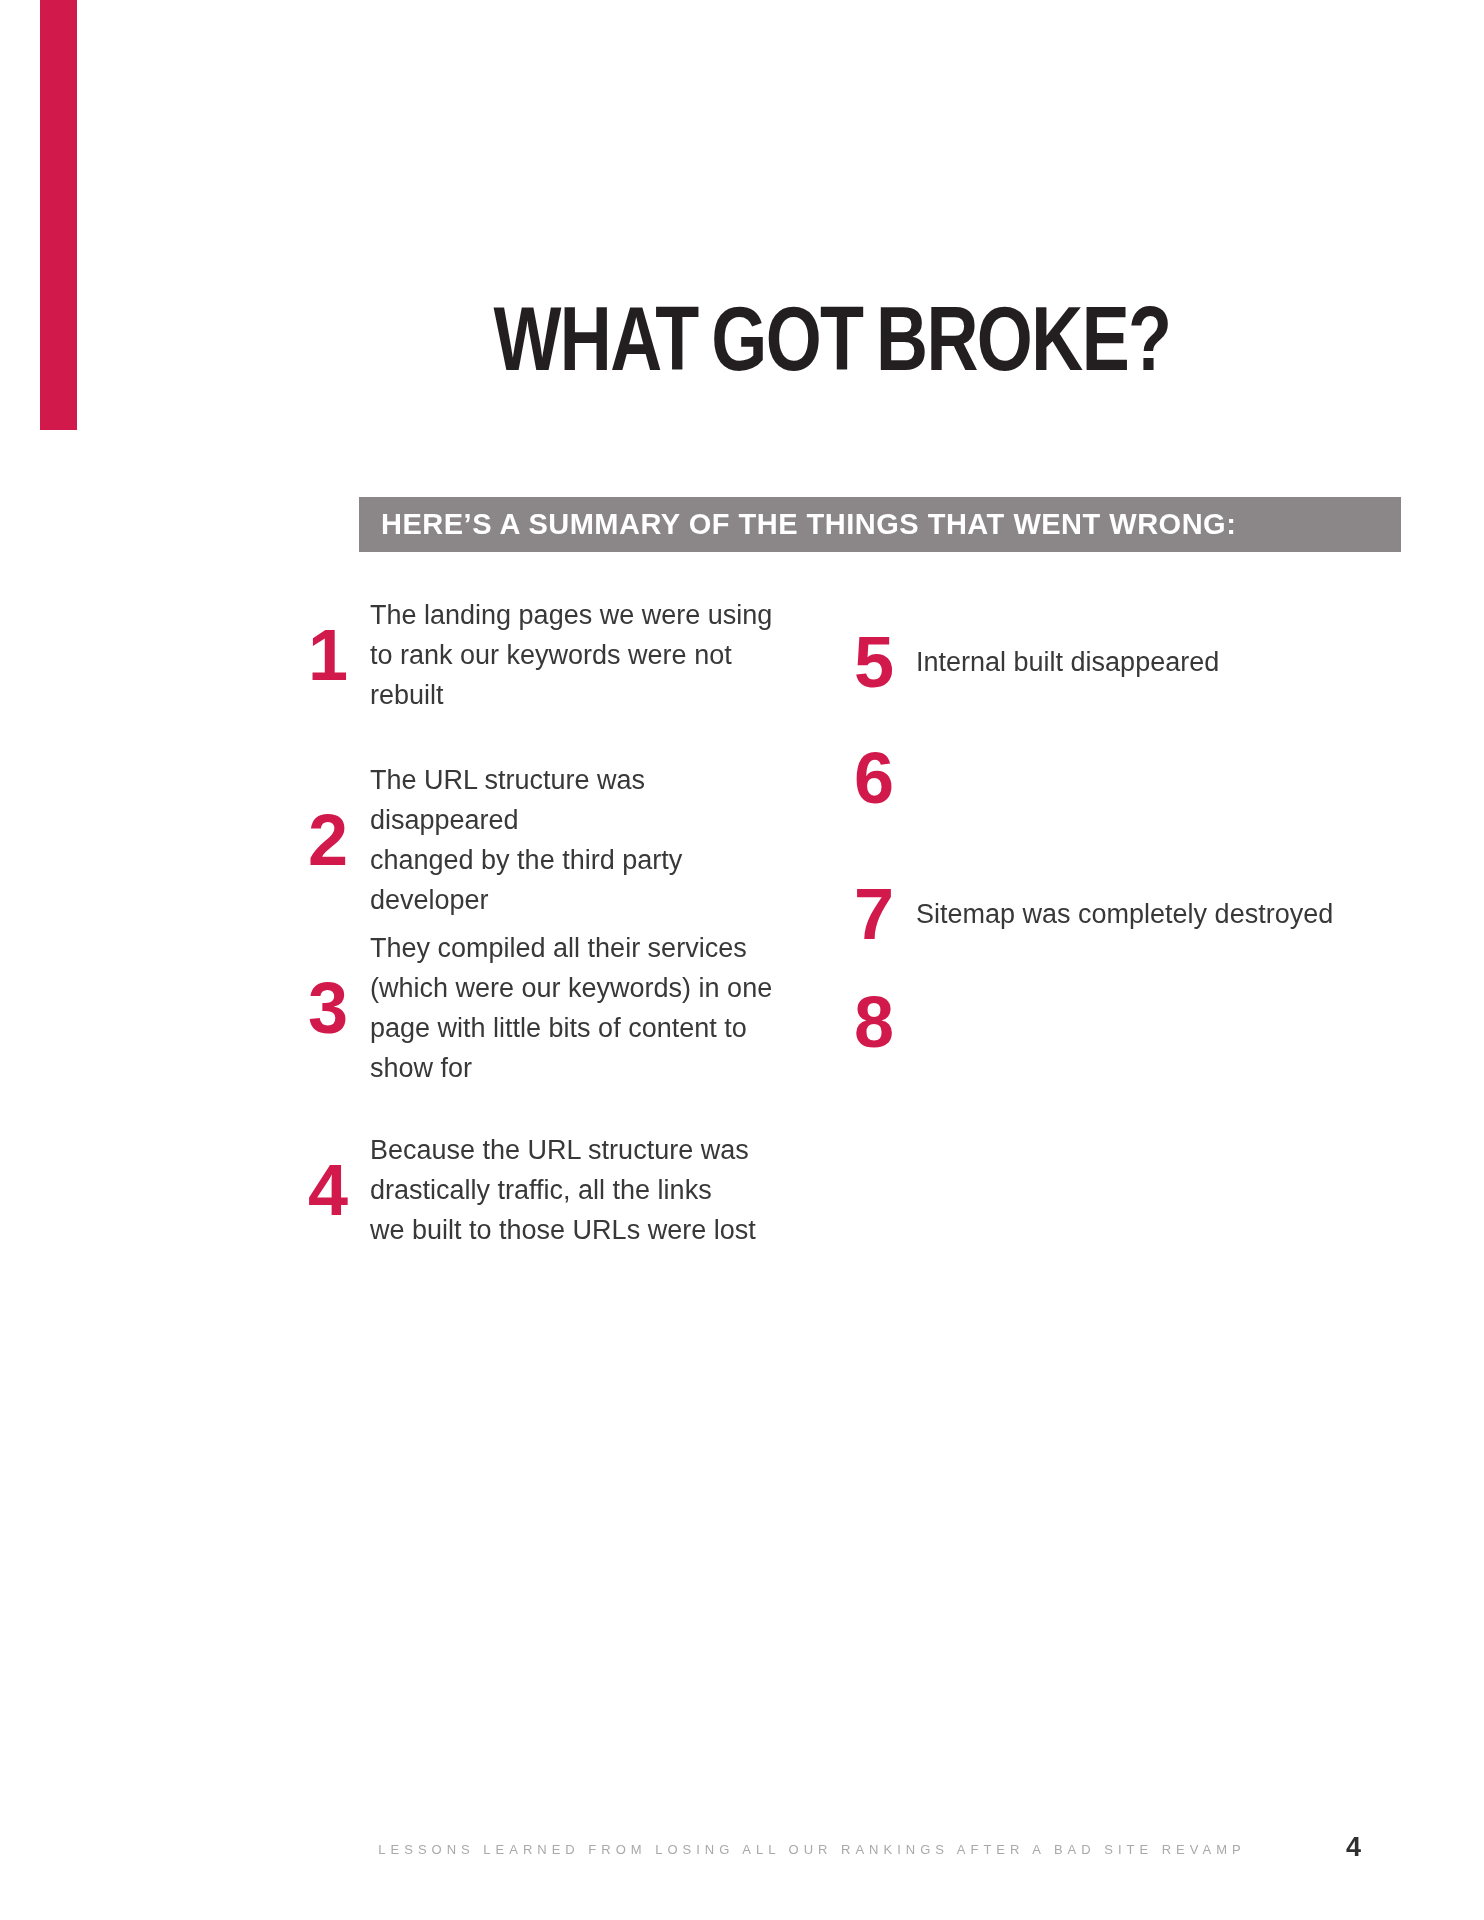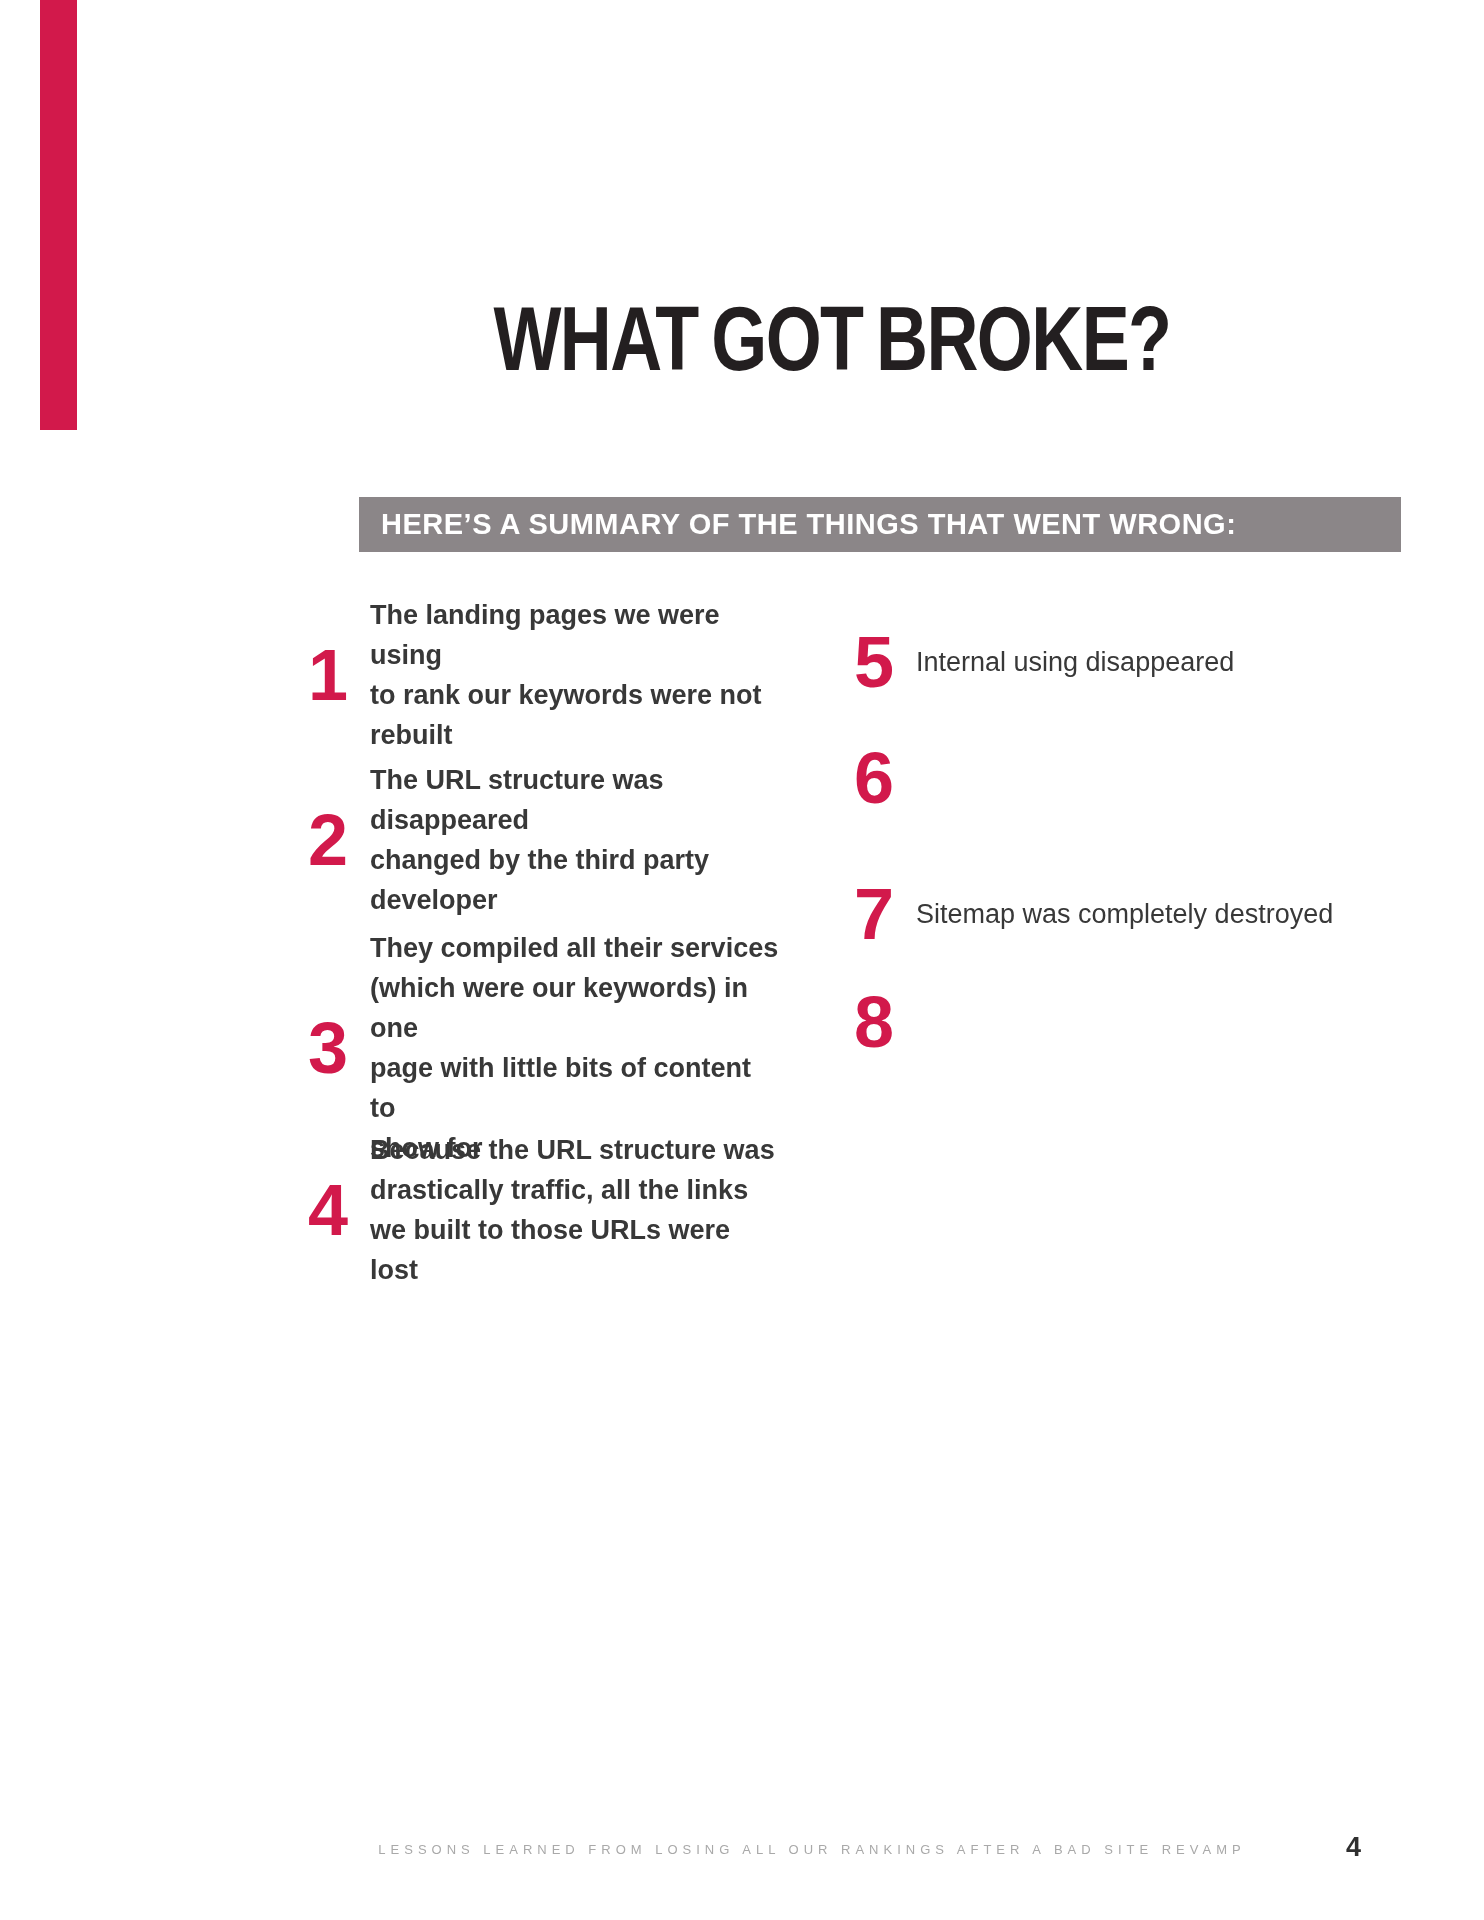--- a/index.html
+++ b/index.html
@@ -75,21 +75,21 @@
     line-height:1;
     color:var(--accent);
   }
   .item .txt{
     font-size:27px;
     line-height:40px;
     color:var(--body-text);
     white-space:pre-line;
   }
   .col-left{left:296px;}
-  .col-left .txt{width:410px;font-weight:bold;}
+  .col-left .txt{width:410px;}
   .col-right{left:842px;}
   .col-right .txt{width:420px;}
   .i1{top:595px;}
   .i2{top:760px;}
   .i3{top:928px;}
   .i4{top:1130px;}
   .i5{top:626px;}
   .i6{top:742px;}
   .i7{top:878px;}
   .i8{top:986px;}
@@ -153,21 +153,21 @@
 
   <div class="item col-left i4">
     <span class="num">4</span>
     <span class="txt">Because the URL structure was
 drastically traffic, all the links
 we built to those URLs were lost</span>
   </div>
 
   <div class="item col-right i5">
     <span class="num">5</span>
-    <span class="txt">Internal using disappeared</span>
+    <span class="txt">Internal built disappeared</span>
   </div>
 
   <div class="item col-right i6">
     <span class="num">6</span>
   </div>
 
   <div class="item col-right i7">
     <span class="num">7</span>
     <span class="txt">Sitemap was completely destroyed</span>
   </div>

